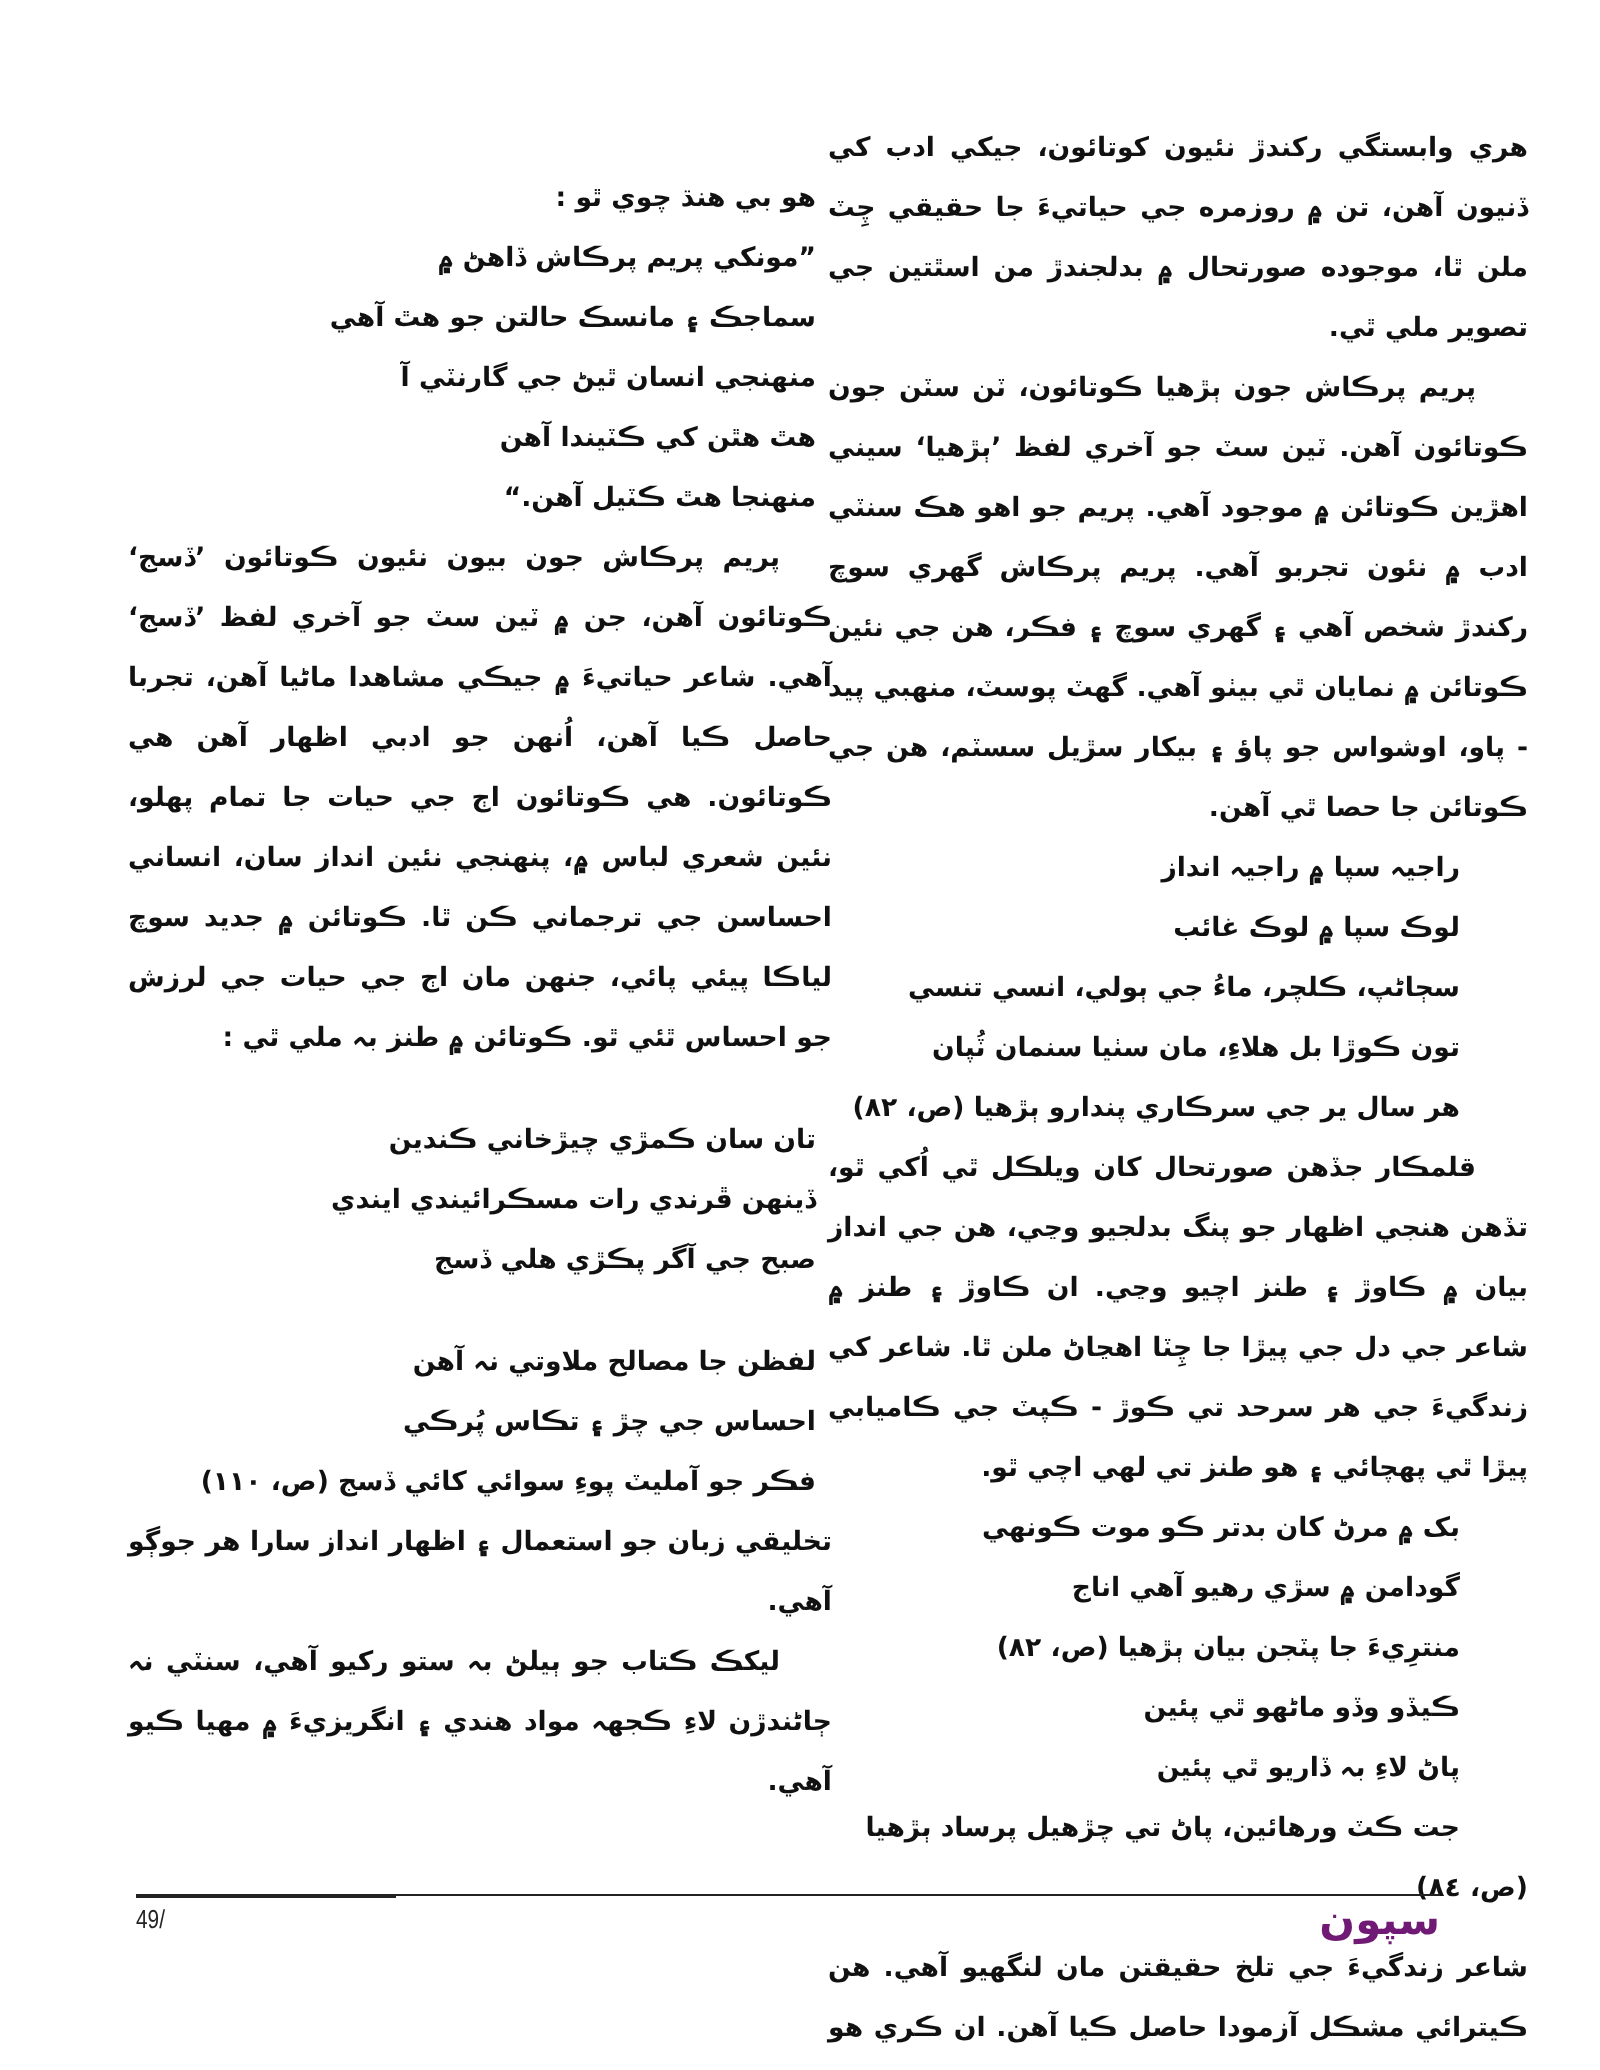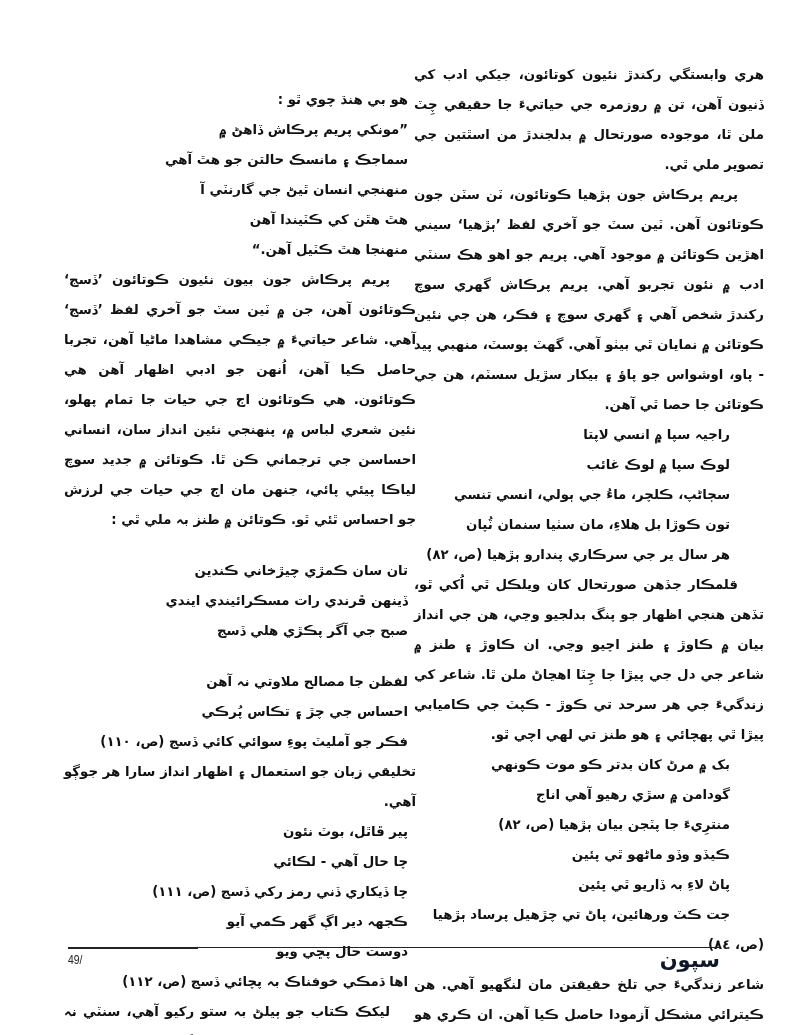--- a/index.html
+++ b/index.html
@@ -29,31 +29,31 @@
     .rule.r2 { left: 198px; width: 260px; border-top-width: 1.4px; }
     .rule.r3 { left: 458px; width: 262px; border-top-width: 1.8px; }
     .page-num {
       position: absolute; left: 68px; top: 952px;
       font-family: "Liberation Sans", sans-serif; font-size: 13px; color: #222;
       transform: scaleX(0.8); transform-origin: left;
     }
     .masthead {
       position: absolute; left: 640px; top: 948px; width: 80px;
       direction: rtl; text-align: right;
-      font-family: "DejaVu Sans", sans-serif; font-weight: bold; font-size: 21px; color: #0f172a;
+      font-family: "DejaVu Sans", sans-serif; font-weight: bold; font-size: 21px; color: #701a75;
     }
   </style>
 </head>
 <body>
 
 <div class="col col-right">
   <p class="p noindent">هري وابستگي رکندڙ نئيون کوتائون، جيکي ادب کي ڏنيون آهن، تن ۾ روزمره جي حياتيءَ جا حقيقي چِٽ ملن ٿا، موجوده صورتحال ۾ بدلجندڙ من اسٿتين جي تصوير ملي ٿي.</p>
   <p class="p">پريم پرڪاش جون ٻڙهيا ڪوتائون، ٽن سٽن جون ڪوتائون آهن. ٽين سٽ جو آخري لفظ ’ٻڙهيا‘ سيني اهڙين ڪوتائن ۾ موجود آهي. پريم جو اهو هڪ سنٽي ادب ۾ نئون تجربو آهي. پريم پرڪاش گهري سوچ رکندڙ شخص آهي ۽ گهري سوچ ۽ فڪر، هن جي نئين ڪوتائن ۾ نمايان ٿي بيٺو آهي. گهٽ پوسٽ، منهبي پيد - پاو، اوشواس جو پاؤ ۽ بيکار سڙيل سسٽم، هن جي ڪوتائن جا حصا ٿي آهن.</p>
   <div>
-    <p class="verse v1">راجيہ سپا ۾ انسي لاپتا</p>
+    <p class="verse v1">راجيہ سپا ۾ راجيہ انداز</p>
     <p class="verse v1">لوڪ سپا ۾ لوڪ غائب</p>
     <p class="verse v1">سڄاڻپ، ڪلچر، ماءُ جي ٻولي، انسي تنسي</p>
     <p class="verse v1">تون ڪوڙا بل هلاءِ، مان سٺيا سنمان ٽُپان</p>
     <p class="verse v1">هر سال ير جي سرڪاري پندارو ٻڙهيا (ص، ٨٢)</p>
   </div>
   <p class="p">قلمڪار جڏهن صورتحال کان ويلڪل ٿي اُکي ٿو، تڏهن هنجي اظهار جو پنگ بدلجيو وڃي، هن جي انداز بيان ۾ ڪاوڙ ۽ طنز اچيو وڃي. ان ڪاوڙ ۽ طنز ۾ شاعر جي دل جي پيڙا جا چِٽا اهڃاڻ ملن ٿا. شاعر کي زندگيءَ جي هر سرحد تي ڪوڙ - ڪپٽ جي ڪاميابي پيڙا ٿي پهچائي ۽ هو طنز تي لهي اچي ٿو.</p>
   <div>
     <p class="verse v1">بک ۾ مرڻ کان بدتر ڪو موت ڪونهي</p>
     <p class="verse v1">گودامن ۾ سڙي رهيو آهي اناج</p>
     <p class="verse v1">منترِيءَ جا پٽجن بيان ٻڙهيا (ص، ٨٢)</p>
@@ -82,28 +82,20 @@
     <p class="verse v3">ڏينهن ڦرندي رات مسڪرائيندي ايندي</p>
     <p class="verse v3">صبح جي آگر پڪڙي هلي ڏسج</p>
   </div>
   <div class="gap"></div>
   <div>
     <p class="verse v3">لفظن جا مصالح ملاوتي نہ آهن</p>
     <p class="verse v3">احساس جي چڙ ۽ تڪاس پُرڪي</p>
     <p class="verse v3">فڪر جو آمليٽ پوءِ سوائي کائي ڏسج (ص، ١١٠)</p>
   </div>
   <p class="p noindent">تخليقي زبان جو استعمال ۽ اظهار انداز سارا هر جوڳو آهي.</p>
-  <div>
-    <p class="verse v3">پير ڦاٿل، بوٽ نئون</p>
-    <p class="verse v3">چا حال آهي - لڪائي</p>
-    <p class="verse v3">چا ڏيکاري ڏني رمز رکي ڏسج (ص، ١١١)</p>
-    <p class="verse v3">ڪجهہ دير اڳ گهر ڪمي آيو</p>
-    <p class="verse v3">دوست حال پڇي ويو</p>
-    <p class="verse v3">اها ڌمڪي خوفناڪ بہ پچائي ڏسج (ص، ١١٢)</p>
-  </div>
   <p class="p">ليکڪ ڪتاب جو ٻيلڻ بہ ستو رکيو آهي، سنٽي نہ ڄاڻندڙن لاءِ ڪجهہ مواد هندي ۽ انگريزيءَ ۾ مهيا ڪيو آهي.</p>
 </div>
 
 <div class="rule r1"></div>
 <div class="rule r2"></div>
 <div class="rule r3"></div>
 <div class="page-num">49/</div>
 <div class="masthead">سپون</div>
 
 </body></html>

